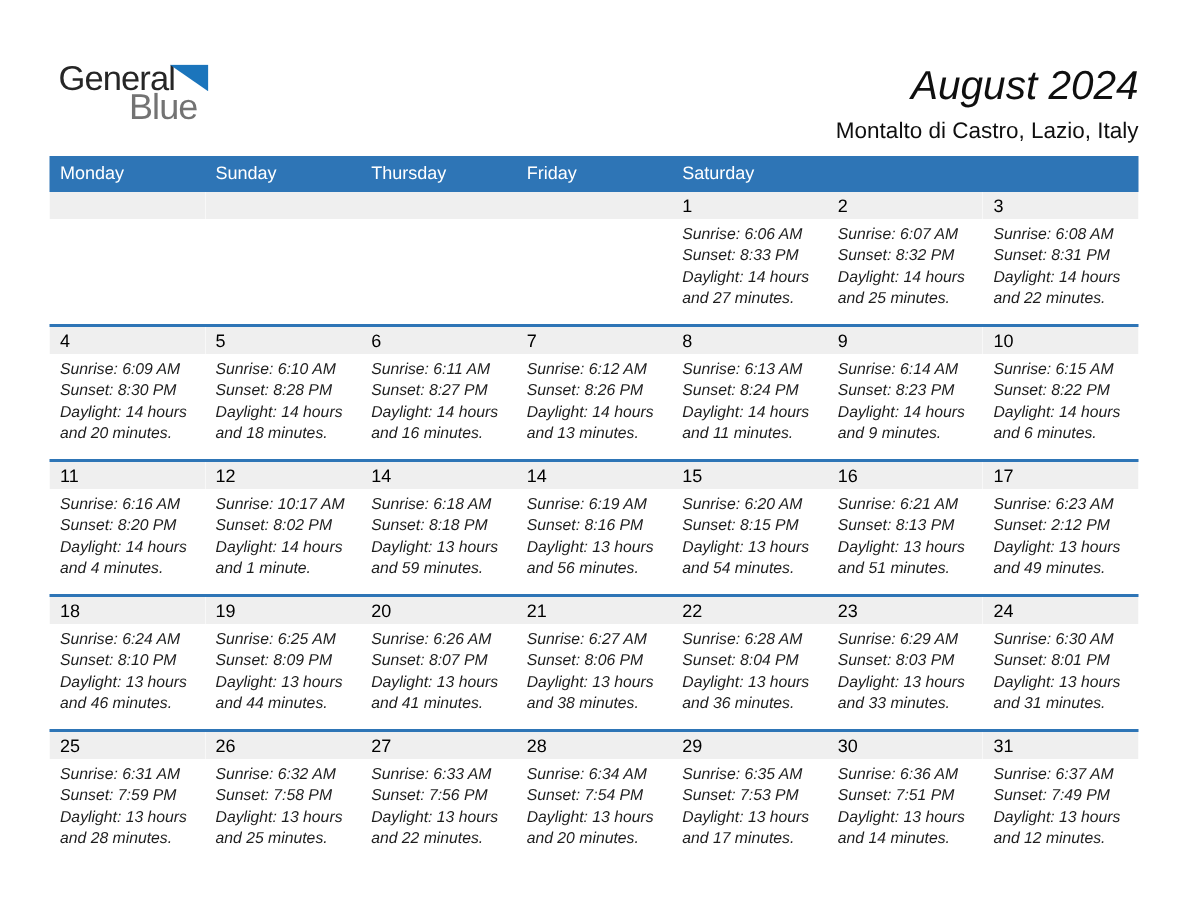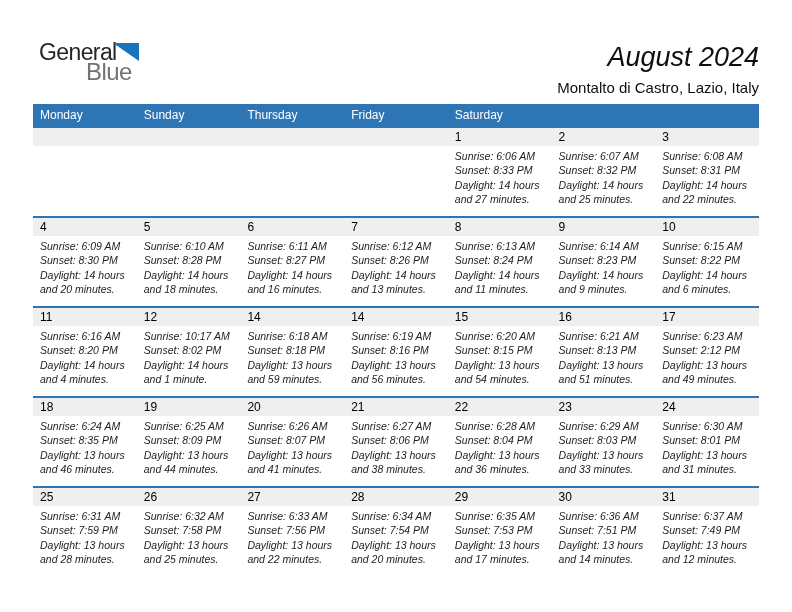--- a/index.html
+++ b/index.html
@@ -261,21 +261,21 @@
             </div>
           </div>
         </div>
         <div class="week-row">
           <div class="day-cell">
             <div class="day-band">
               <div class="day-num">18</div>
             </div>
             <div class="cell-body">
               <div>Sunrise: 6:24 AM</div>
-              <div>Sunset: 8:35 PM</div>
+              <div>Sunset: 8:10 PM</div>
               <div>Daylight: 13 hours</div>
               <div>and 46 minutes.</div>
             </div>
           </div>
           <div class="day-cell">
             <div class="day-band">
               <div class="day-num">19</div>
             </div>
             <div class="cell-body">
               <div>Sunrise: 6:25 AM</div>

